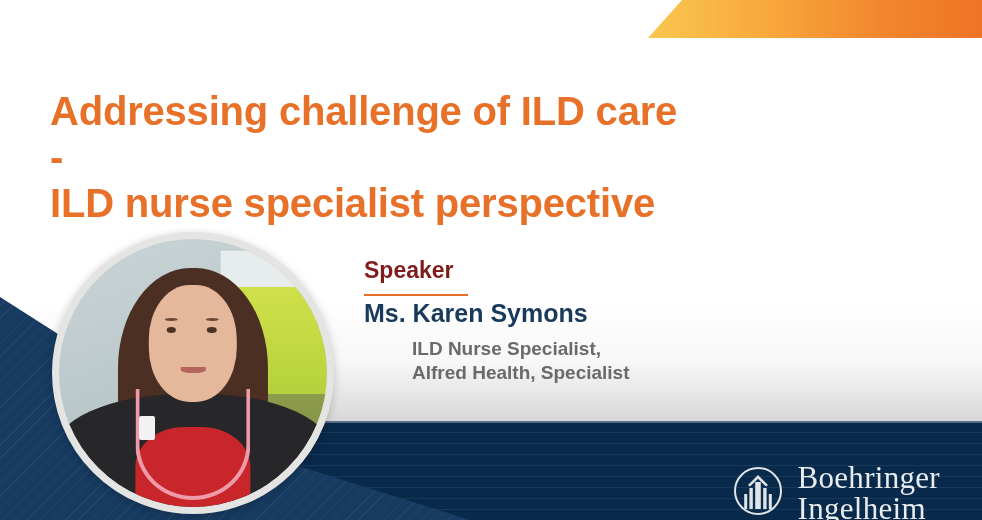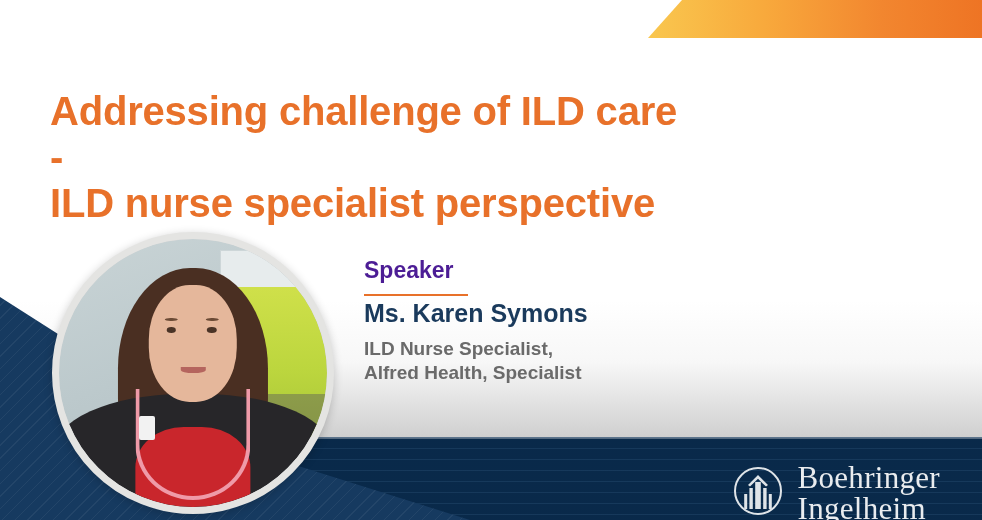--- a/index.html
+++ b/index.html
@@ -36,21 +36,21 @@
     height: 138px;
     background: linear-gradient(180deg, rgba(255,255,255,0) 0%, rgba(246,246,246,0.85) 45%, #cfcfcf 100%);
   }
 
   
   .navy-band {
     position: absolute;
     left: 0;
     right: 0;
     bottom: 0;
-    height: 83px;
+    height: 99px;
     background: #0A2E52;
     overflow: hidden;
   }
   .navy-band::before {
     content: "";
     position: absolute;
     inset: 0;
     background: repeating-linear-gradient(
       180deg,
       rgba(255,255,255,0.05) 0px,
@@ -256,21 +256,21 @@
     border-radius: 2px;
   }
 
   
   .speaker-block {
     position: absolute;
     left: 364px;
     top: 256px;
   }
   .speaker-label {
-    color: #4c1d95;
+    color: #7f1d1d;
     font-size: 23px;
     font-weight: bold;
     line-height: 28px;
   }
   .speaker-rule {
     width: 104px;
     height: 2px;
     background: #E8712A;
     margin-top: 10px;
   }
@@ -281,21 +281,21 @@
     font-weight: bold;
     line-height: 30px;
   }
   .speaker-affil {
     margin-top: 9px;
     color: #6A6A6A;
     font-size: 19px;
     font-weight: bold;
     line-height: 24px;
   }
-  .speaker-affil .ln { display: block; }
+  .speaker-affil .ln { display: block; margin-left: 48px; }
 
   
   .logo {
     position: absolute;
     right: 42px;
     bottom: -4px;
     display: flex;
     align-items: center;
     gap: 12px;
   }

